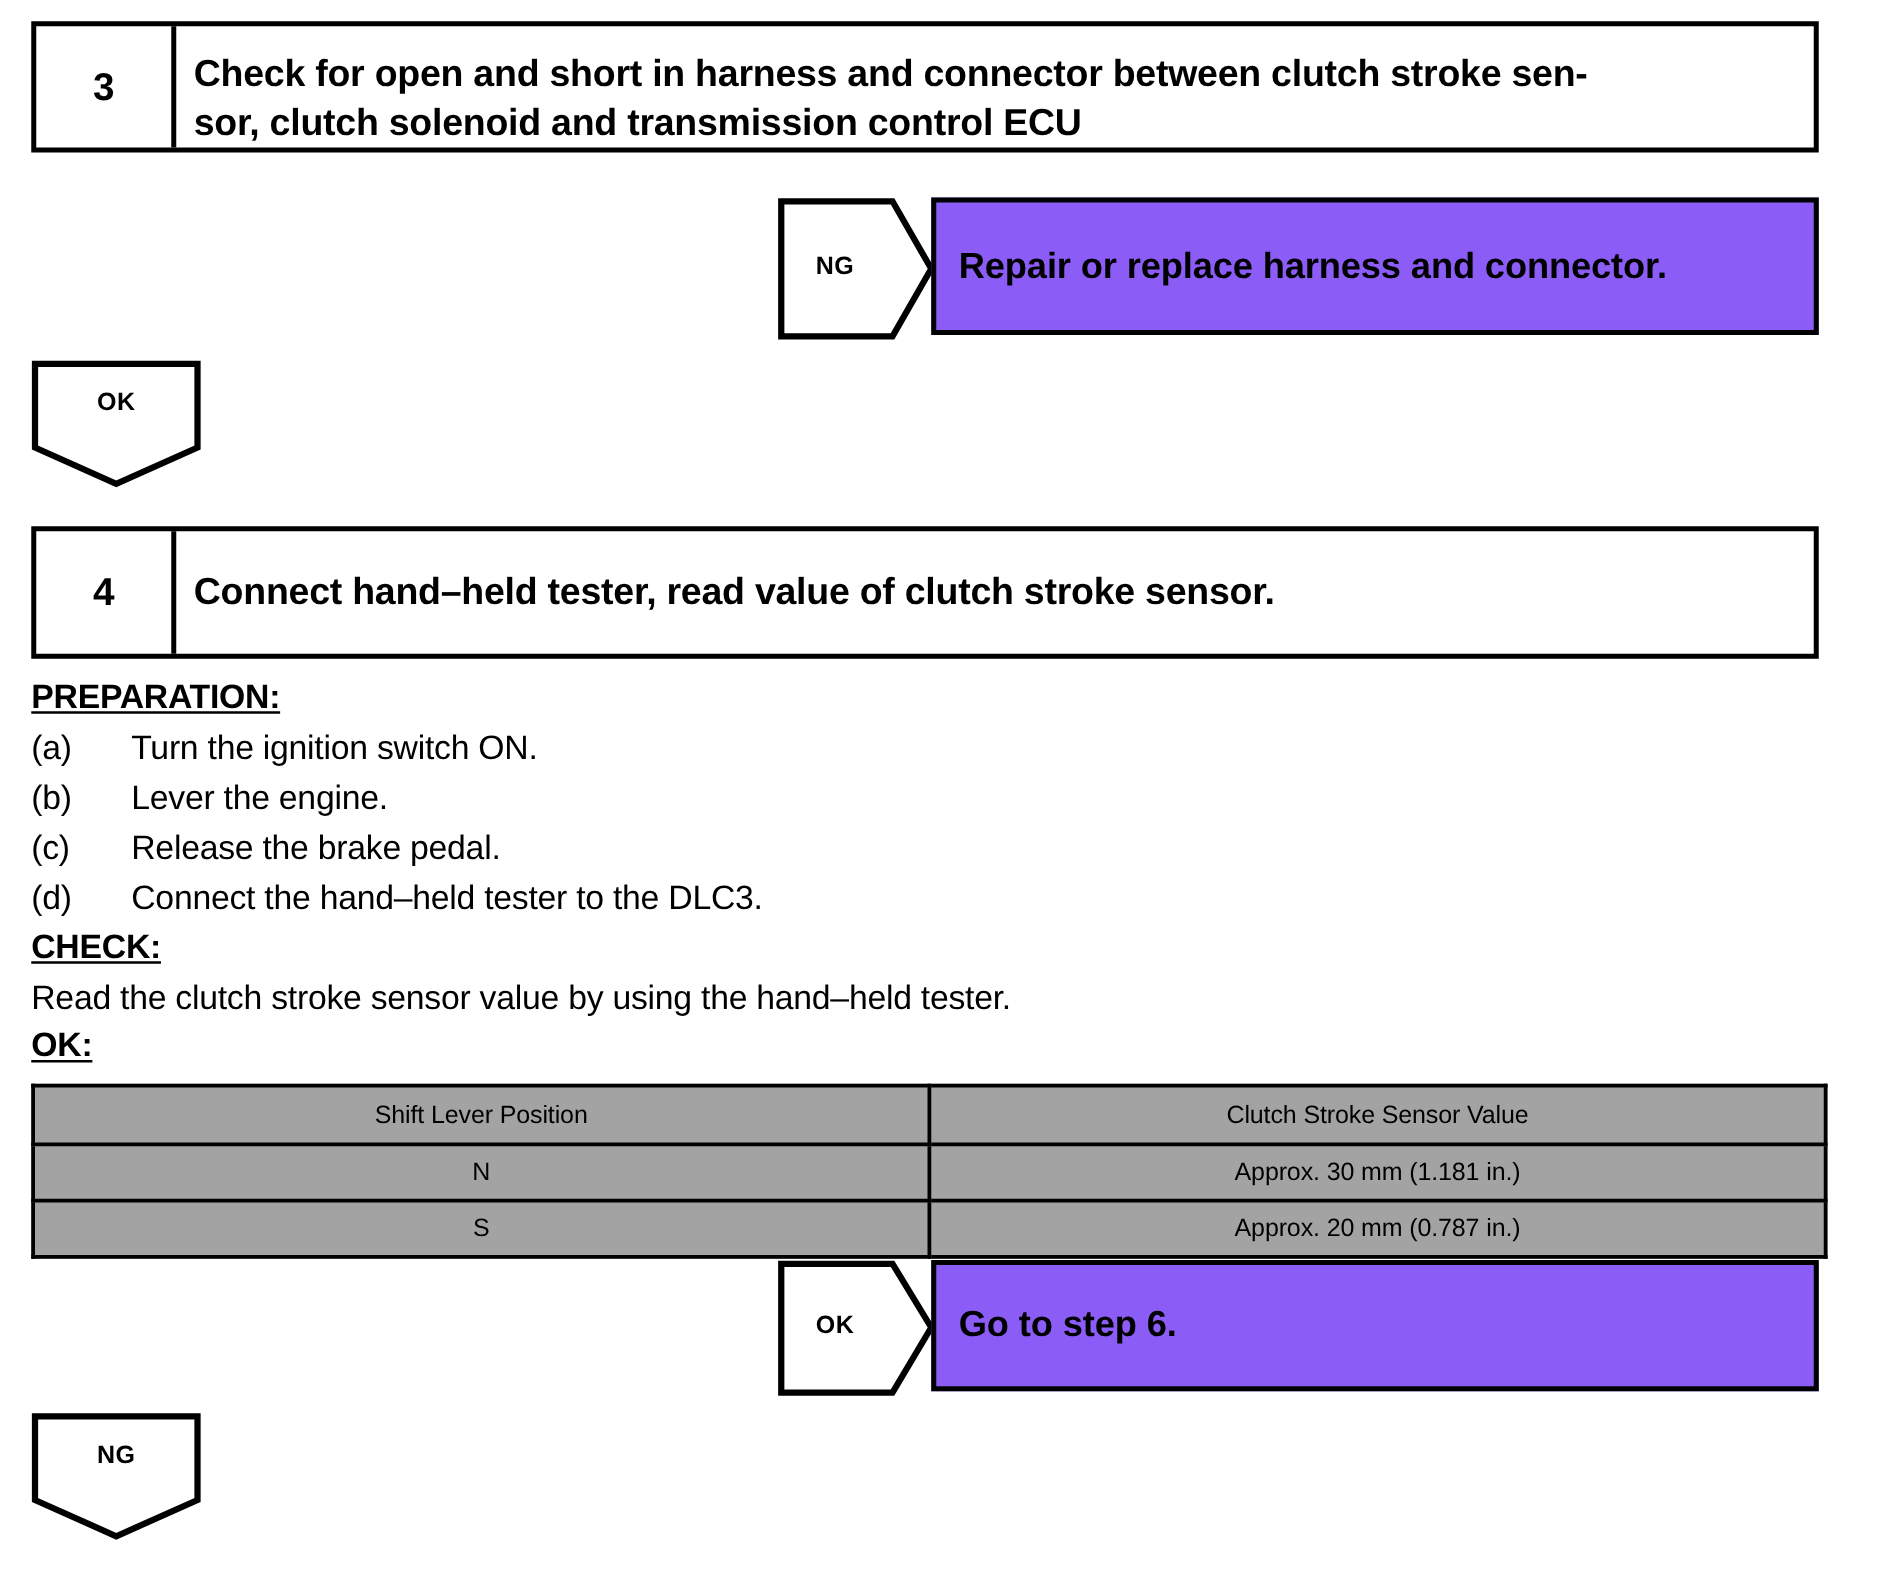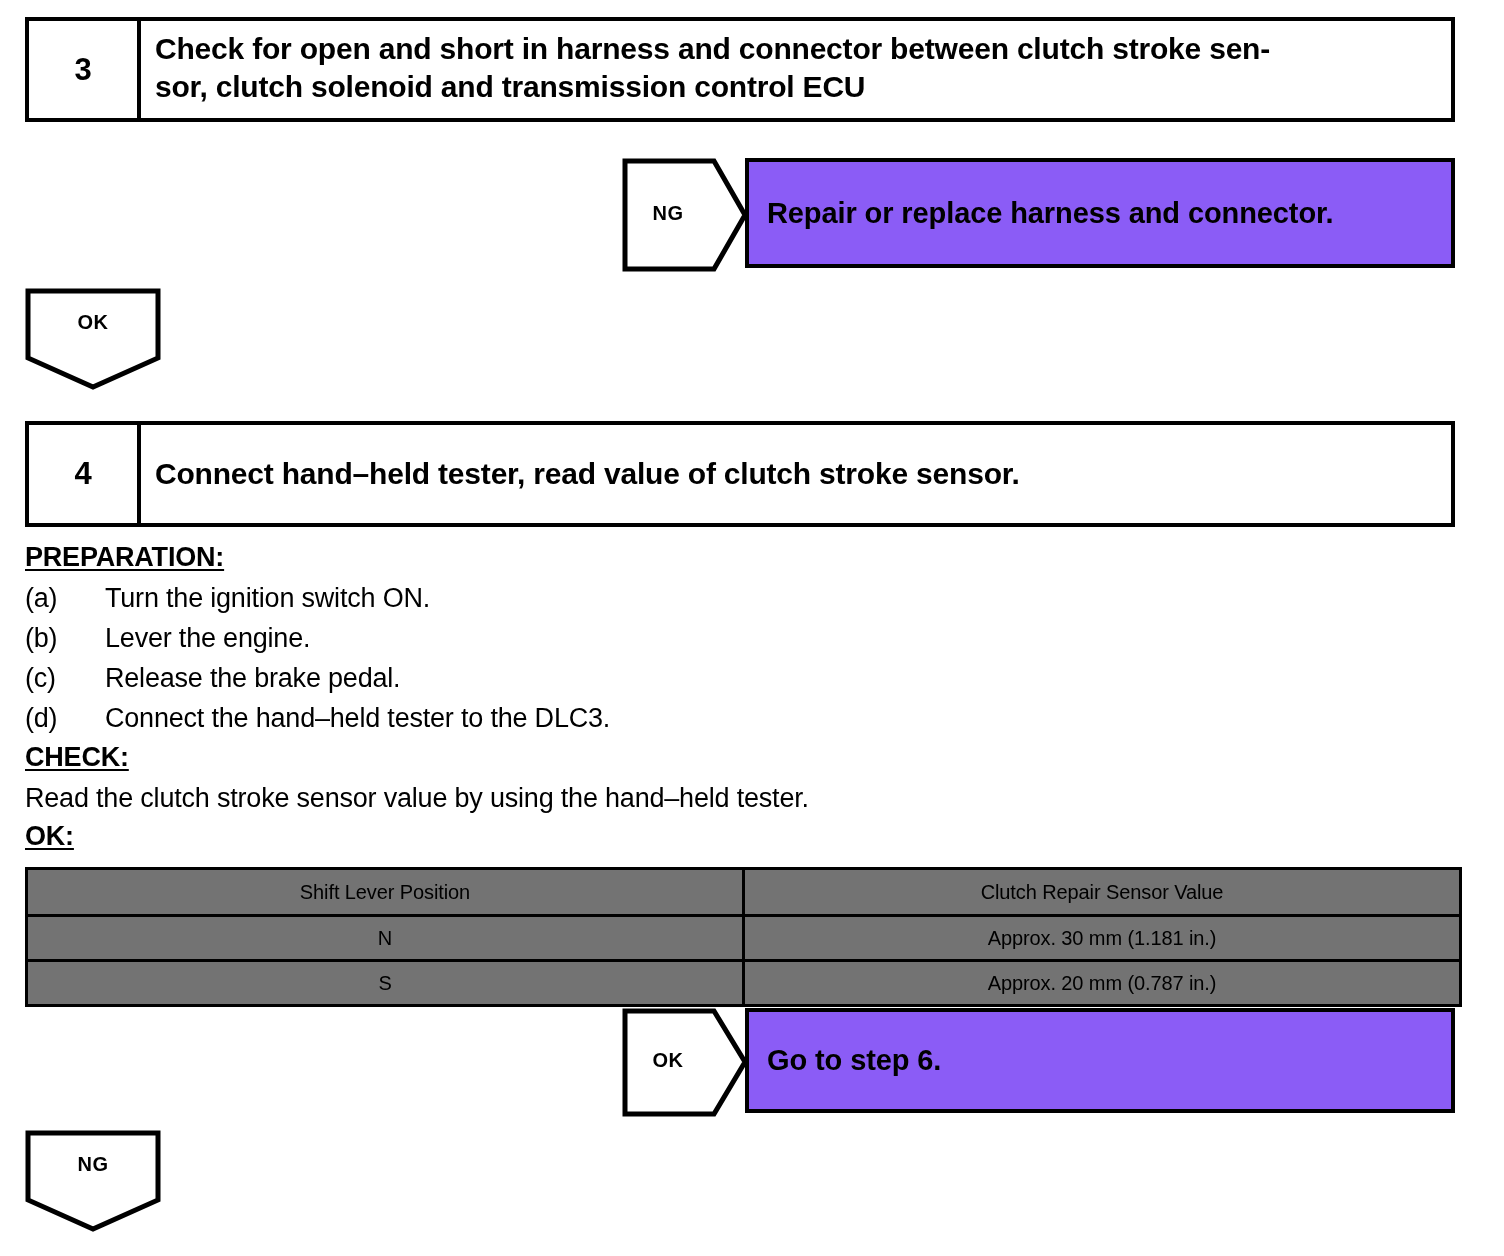--- a/index.html
+++ b/index.html
@@ -41,21 +41,21 @@
     flex: 1 1 auto;
     display: flex;
     align-items: center;
     padding-left: 14px;
     padding-right: 8px;
     font-size: 30px;
     font-weight: bold;
     line-height: 1.28;
     letter-spacing: -0.2px;
   }
-  .step-text.two-line { align-items: flex-start; padding-top: 9px; }
+  .step-text.two-line { align-items: flex-end; padding-top: 9px; }
   
   .judge-tag-wrap { position: absolute; }
   .judge-tag-wrap svg { position: absolute; left: 0; top: 0; overflow: visible; }
 
   
   .result-box {
     border: 4px solid #000;
     background: #8b5cf6;
     display: flex;
     align-items: center;
@@ -102,21 +102,21 @@
     letter-spacing: -0.2px;
     white-space: nowrap;
   }
   .prep-marker { position: absolute; }
   .prep-body { position: absolute; }
 
   
   .spec-table {
     border-collapse: collapse;
     table-layout: fixed;
-    background: #737373;
+    background: #a3a3a3;
   }
   .spec-table td, .spec-table th {
     border: 3px solid #000;
     text-align: center;
     font-weight: normal;
     font-size: 20px;
     letter-spacing: -0.1px;
     padding: 0;
   }
   .spec-table .hdr-row td { height: 44px; }
@@ -181,21 +181,21 @@
 
 <div class="abs heading" style="left:25px; top:742px;">CHECK:</div>
 <div class="abs body-line" style="left:25px; top:783px;">Read the clutch stroke sensor value by using the hand–held tester.</div>
 
 <div class="abs heading" style="left:25px; top:821px;">OK:</div>
 
 <table class="abs spec-table" style="left:25px; top:867px; width:1430px;">
   <tbody>
     <tr class="hdr-row">
       <td class="col-left">Shift Lever Position</td>
-      <td class="col-right">Clutch Repair Sensor Value</td>
+      <td class="col-right">Clutch Stroke Sensor Value</td>
     </tr>
     <tr class="data-row">
       <td class="col-left">N</td>
       <td class="col-right">Approx. 30 mm (1.181 in.)</td>
     </tr>
     <tr class="data-row">
       <td class="col-left">S</td>
       <td class="col-right">Approx. 20 mm (0.787 in.)</td>
     </tr>
   </tbody>

